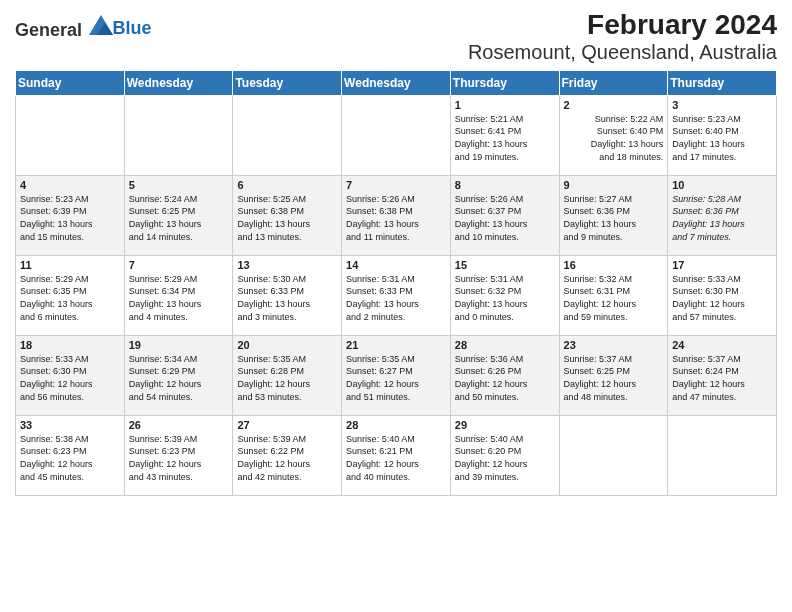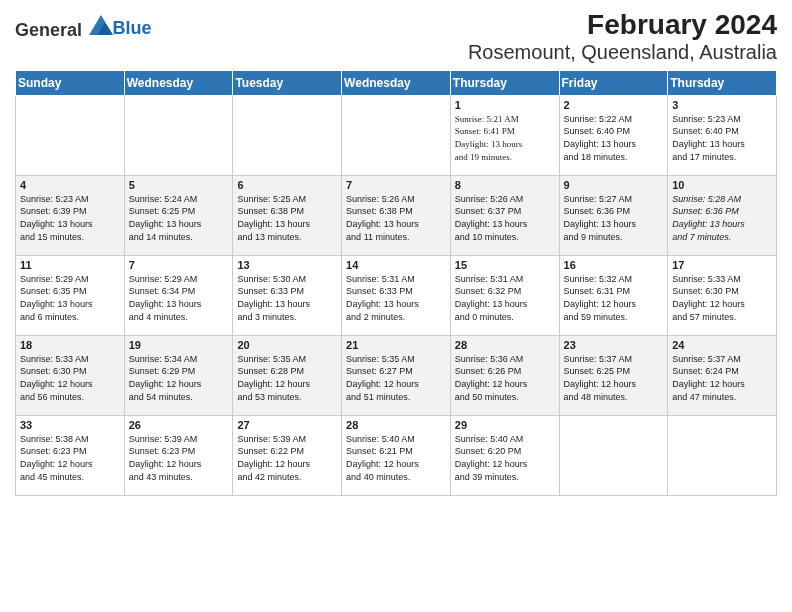--- a/index.html
+++ b/index.html
@@ -125,28 +125,28 @@
       </tr>
   </thead>
   <tbody id="calendar-body">
   <tr>
         <td></td>
         <td></td>
         <td></td>
         <td></td>
         <td>
           <span class="day-number">1</span>
-          <div class="day-detail" style="white-space: pre-line; font-family: Liberation Serif, serif;">Sunrise: 5:21 AM
+          <div class="day-detail" style="white-space: pre-line;">Sunrise: 5:21 AM
 Sunset: 6:41 PM
 Daylight: 13 hours
 and 19 minutes.</div>
         </td>
         <td>
           <span class="day-number">2</span>
-          <div class="day-detail" style="white-space: pre-line;">Sunrise: 5:22 AM
+          <div class="day-detail" style="white-space: pre-line; text-align: right;">Sunrise: 5:22 AM
 Sunset: 6:40 PM
 Daylight: 13 hours
 and 18 minutes.</div>
         </td>
         <td>
           <span class="day-number">3</span>
           <div class="day-detail" style="white-space: pre-line;">Sunrise: 5:23 AM
 Sunset: 6:40 PM
 Daylight: 13 hours
 and 17 minutes.</div>

